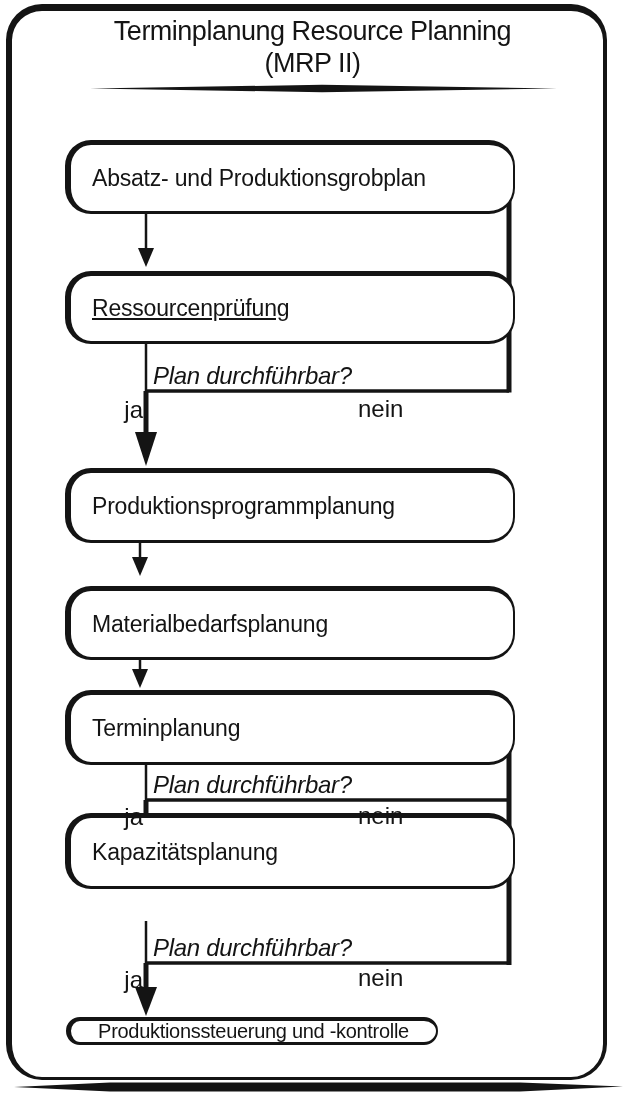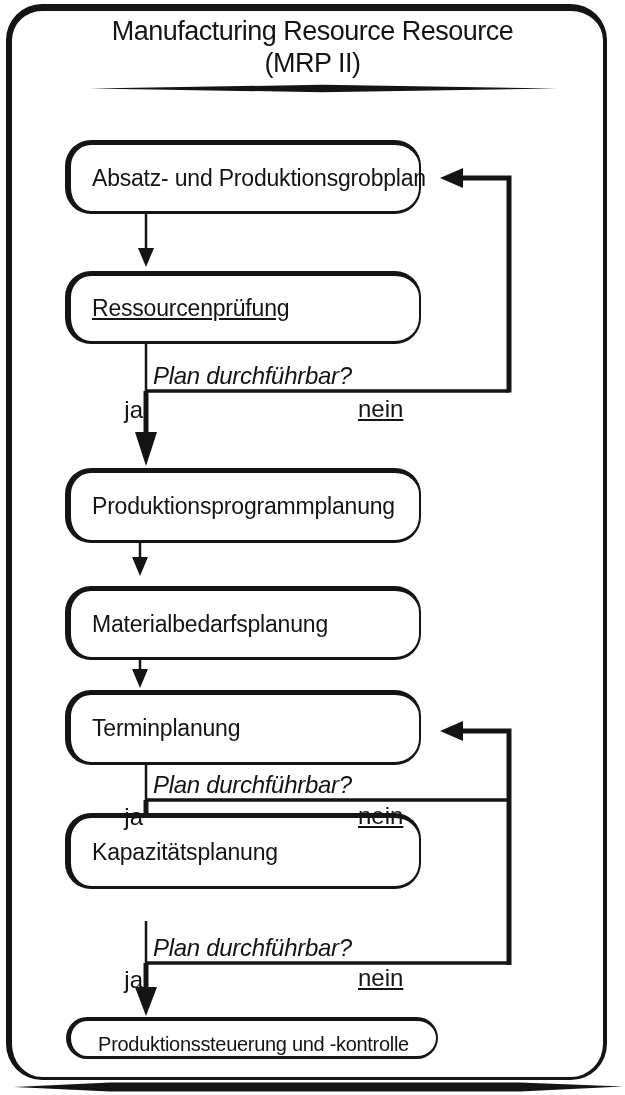--- a/index.html
+++ b/index.html
@@ -10,41 +10,41 @@
   .frame{
     position:absolute;left:6px;top:4px;width:601px;height:1076px;
     border-style:solid;border-color:#141414;
     border-width:7px 4px 3px 6px;border-radius:36px;box-sizing:border-box;
   }
   .title-line{
     position:absolute;left:8px;width:609px;text-align:center;
     font-size:27px;letter-spacing:-0.5px;line-height:31px;white-space:nowrap;
   }
   .box{
-    position:absolute;left:65px;width:356px;box-sizing:border-box;background:#ffffff;
+    position:absolute;left:65px;width:450px;box-sizing:border-box;background:#ffffff;
     border-style:solid;border-color:#141414;border-width:5px 2px 3px 6px;border-radius:26px;
     display:flex;align-items:center;padding-left:21px;
     font-size:23px;letter-spacing:-0.2px;white-space:nowrap;
   }
   .box.small{
     left:66px;width:372px;border-width:4px 2px 3px 5px;border-radius:21px;
     justify-content:center;padding-left:0;font-size:20px;letter-spacing:-0.3px;
   }
   .q{position:absolute;font-size:24px;letter-spacing:-0.3px;white-space:nowrap;font-style:italic;}
   .ja{position:absolute;left:95px;width:48px;text-align:right;font-size:24px;}
-  .nein{position:absolute;left:358px;font-size:24px;text-decoration:underline;}
+  .nein{position:absolute;left:358px;font-size:24px;}
   svg{position:absolute;left:0;top:0;}
   svg *{stroke-linecap:butt;}
 </style>
 </head>
 <body>
 
 <div class="frame"></div>
 
-<div class="title-line" style="top:16px;">Manufacturing Resource Resource</div>
+<div class="title-line" style="top:16px;">Terminplanung Resource Planning</div>
 <div class="title-line" style="top:48px;">(MRP II)</div>
 
 <svg width="625" height="1095" viewBox="0 0 625 1095">
 
   <polygon points="90,88.5 322,84.8 557,88.5 322,92.2" fill="#141414"></polygon>
 
   <path d="M146,213 V250" stroke="#141414" stroke-width="2.5" fill="none"></path>
   <polygon points="138,248 154,248 146,267" fill="#141414"></polygon>
 
   <path d="M146,344 V391" stroke="#141414" stroke-width="2.5" fill="none"></path>
@@ -88,21 +88,21 @@
 </div>
 <div class="box" style="top:586px;height:74px;">
   <span>Materialbedarfsplanung</span>
 </div>
 <div class="box" style="top:690px;height:75px;">
   <span>Terminplanung</span>
 </div>
 <div class="box" style="top:813px;height:76px;">
   <span>Kapazitätsplanung</span>
 </div>
-<div class="box small" style="top:1017px;height:42px;align-items:flex-end;">
+<div class="box small" style="top:1017px;height:28px;">
   <span>Produktionssteuerung und -kontrolle</span>
 </div>
 
 <div class="q" style="left:153px;top:362px;">Plan durchführbar?</div>
 <div class="ja" style="top:396px;">ja</div>
 <div class="nein" style="top:395px;">nein</div>
 
 <div class="q" style="left:153px;top:771px;">Plan durchführbar?</div>
 <div class="ja" style="top:803px;">ja</div>
 <div class="nein" style="top:802px;">nein</div>

